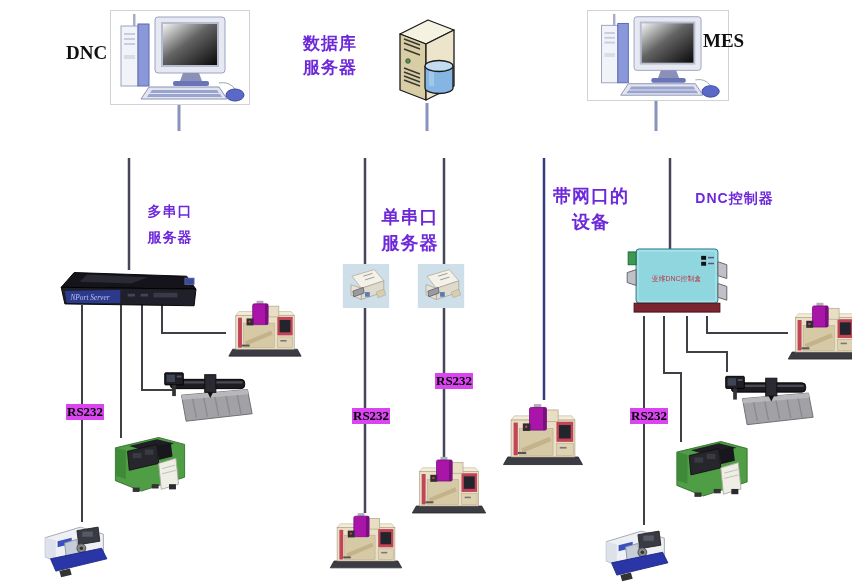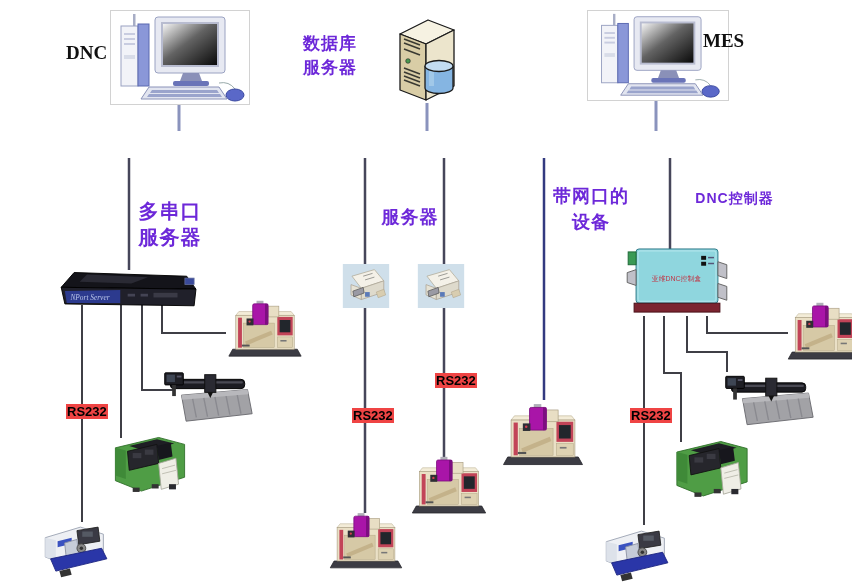--- a/index.html
+++ b/index.html
@@ -3,22 +3,22 @@
 <meta charset="utf-8">
 <style>
   html,body{margin:0;padding:0;background:#fff;}
   #diagram{position:relative;width:852px;height:588px;background:#fff;overflow:hidden;
            font-family:"Liberation Sans",sans-serif;margin-left:24px;}
   .abs{position:absolute;}
   .lbl{position:absolute;font-weight:bold;color:#6d28d9;text-align:center;
        font-size:17px;line-height:24px;letter-spacing:1px;}
   .serif-lbl{position:absolute;font-family:"Liberation Serif",serif;font-weight:bold;
        font-size:19px;color:#101010;}
-  .rs{position:absolute;font-weight:bold;font-size:13px;color:#000;background:#ef4444;
-      padding:0 1px;letter-spacing:0;}
+  .rs{position:absolute;font-weight:bold;font-size:13px;color:#000;background:#d946ef;
+      padding:0 1px;letter-spacing:0;font-family:Liberation Serif, serif;}
   .pcbox{position:absolute;background:#fff;border:1px solid #d2d2d2;}
   .dev{position:absolute;text-decoration:underline;}
   
   #ethernet-pipe{position:absolute;left:30px;top:130px;width:800px;height:29px;
      border:2px solid #141414;border-radius:15px 10px 10px 15px;
      background:linear-gradient(180deg,#35649c 0%,#7aa6cf 14%,#dcebf7 38%,#bcd6ee 55%,#8db3d8 76%,#44709f 100%);}
   #ethernet-pipe .cap{position:absolute;right:0px;top:0px;width:15px;height:25px;
      border:2px solid #141414;border-radius:50%;
      background:linear-gradient(90deg,#9dbede,#e2eefa 55%,#aac9e6);}
   #ethernet-pipe .ethtext{position:absolute;left:0;top:2px;width:100%;text-align:center;
@@ -214,25 +214,26 @@
   </div>
 
   <div class="pcbox" style="left:563px;top:10px;width:140px;height:89px;">
     <svg width="140" height="89" viewBox="0 0 138 93">
         <use href="#sym-pc" xlink:href="#sym-pc"></use>
       </svg>
   </div>
   <div class="serif-lbl" style="left:679px;top:30px;width:50px;">MES</div>
 
 
-  <div class="lbl" style="left:106px;top:198px;width:80px;font-size:20px;line-height:26px;">
+  <div class="lbl" style="left:106px;top:198px;width:80px;font-size:14px;line-height:26px;">
     <div>多串口</div>
     <div>服务器</div>
   </div>
   <div class="lbl" style="left:346px;top:204px;width:80px;font-size:18px;line-height:26px;">
+    <div>单串口</div>
     <div>服务器</div>
   </div>
   <div class="lbl" style="left:522px;top:183px;width:90px;font-size:18px;line-height:26px;">
     <div>带网口的</div>
     <div>设备</div>
   </div>
   <div class="lbl" style="left:653px;top:186px;width:115px;font-size:14px;">DNC控制器</div>
 
   <div class="dev" style="left:28px;top:267px;width:155px;height:48px;">
     <svg width="155" height="48" viewBox="0 0 160 52">

